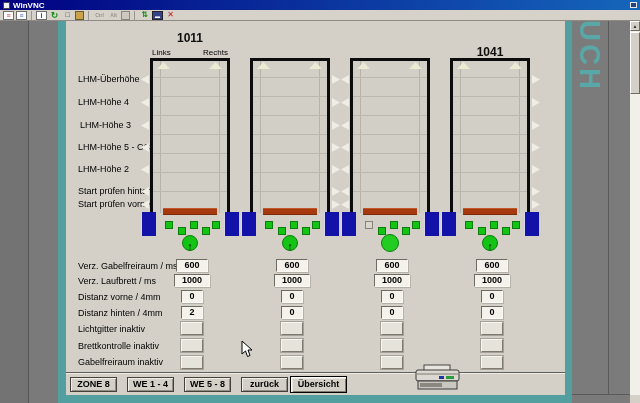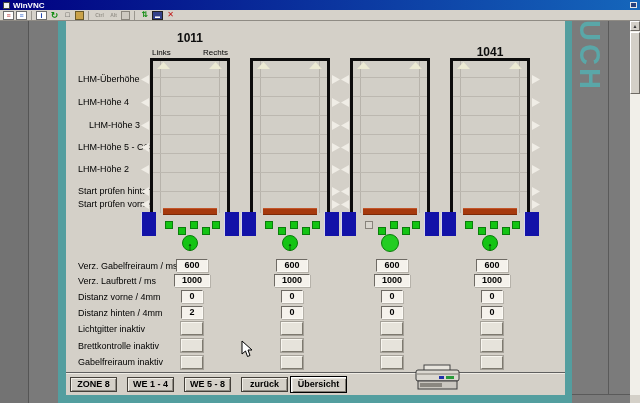--- a/index.html
+++ b/index.html
@@ -98,21 +98,21 @@
 <div class="hline-r"></div>
 <div class="side-text">UCH</div>
 <div class="vscroll">
   <div class="vs-btn">▲</div>
   <div class="vs-thumb"></div>
 </div>
 <div class="vs-corner"></div>
 
 <div class="lbl" style="left:78px;top:74px">LHM-Überhöhe</div>
 <div class="lbl" style="left:78px;top:97px">LHM-Höhe 4</div>
-<div class="lbl" style="left:89px;top:120px">LHM-Höhe 3</div>
+<div class="lbl" style="left:80px;top:120px">LHM-Höhe 3</div>
 <div class="lbl" style="left:78px;top:142px">LHM-Höhe 5 - CCG</div>
 <div class="lbl" style="left:78px;top:164px">LHM-Höhe 2</div>
 <div class="lbl" style="left:78px;top:186px">Start prüfen hinten</div>
 <div class="lbl" style="left:78px;top:199px">Start prüfen vorne</div>
 
 <div class="lbl" style="left:78px;top:261px">Verz. Gabelfreiraum / ms</div>
 <div class="lbl" style="left:78px;top:276px">Verz. Laufbrett / ms</div>
 <div class="lbl" style="left:78px;top:292px">Distanz  vorne / 4mm</div>
 <div class="lbl" style="left:78px;top:308px">Distanz  hinten / 4mm</div>
 <div class="lbl" style="left:78px;top:324px">Lichtgitter inaktiv</div>

